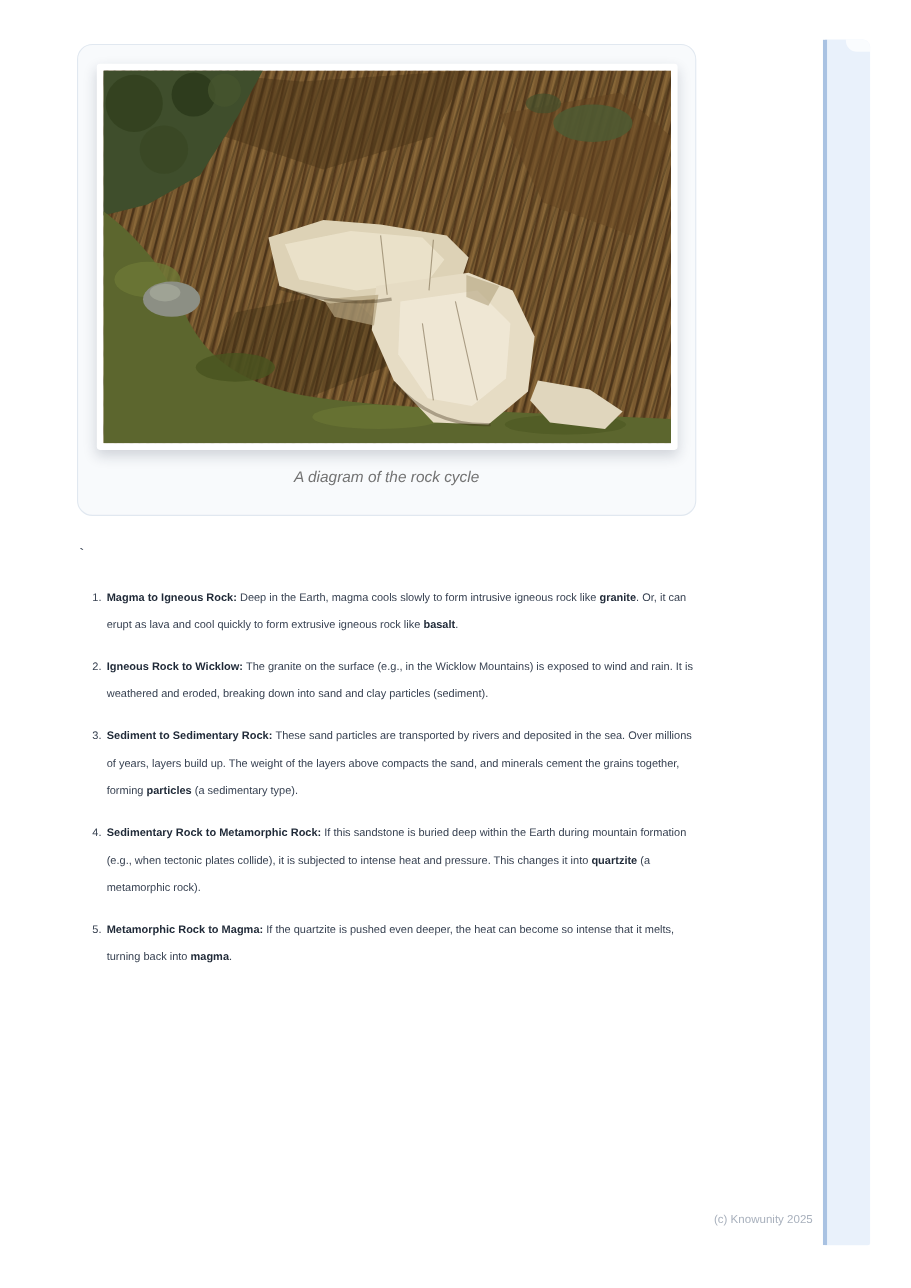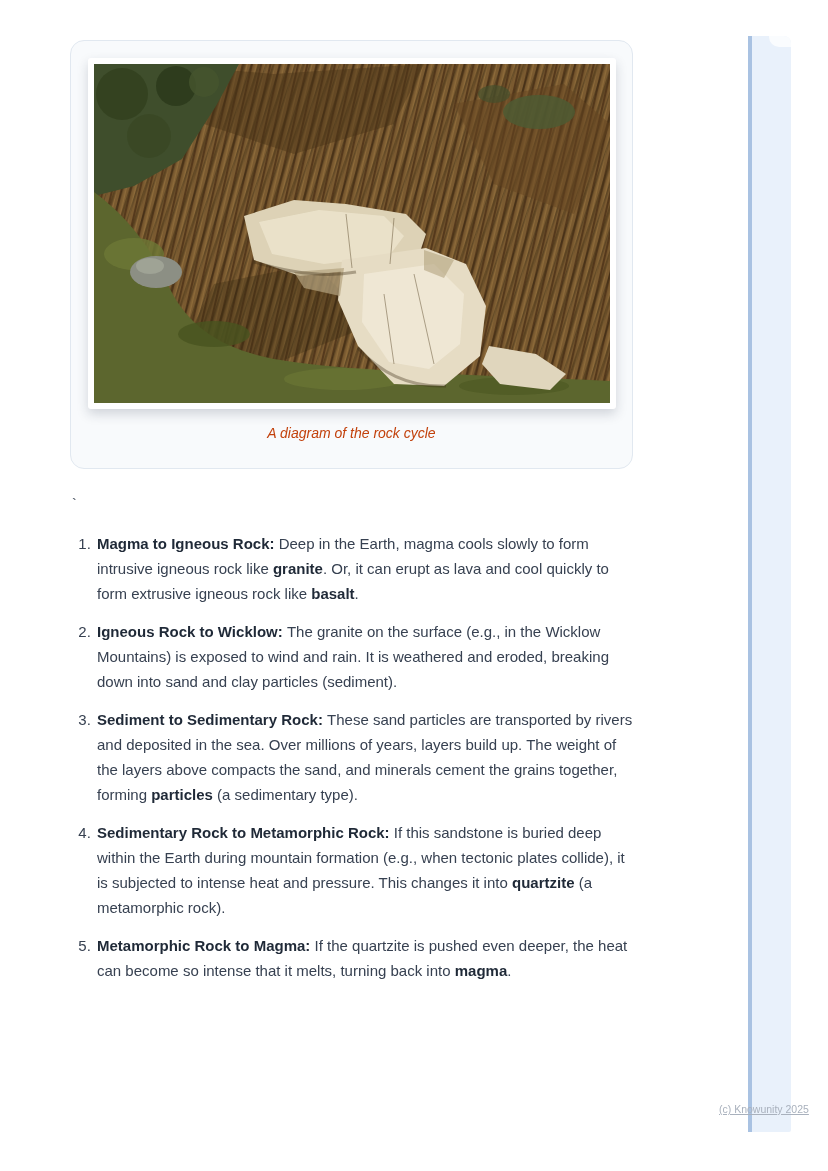--- a/index.html
+++ b/index.html
@@ -32,39 +32,39 @@
     padding: 6px;
     border-radius: 3px;
     box-shadow: 0 5px 12px rgba(30,41,59,0.18);
   }
   .photo-frame svg { display: block; width: 516px; height: 339px; }
   .figure-caption {
     margin-top: 16px;
     text-align: center;
     font-style: italic;
     font-size: 14px;
-    color: #c2410c;
+    color: #737373;
   }
   
   .stray {
     margin-top: 28px;
     font-family: "Liberation Mono", monospace;
     font-size: 14px;
     color: #4b5563;
     height: 20px;
   }
   .intro {
     margin: 32px 0 0 0;
     font-size: 15px;
     line-height: 25px;
   }
   ol.steps {
     margin: 14px 0 0 0;
     padding: 0 0 0 25px;
-    font-size: 15px;
+    font-size: 10px;
     line-height: 25px;
   }
   ol.steps li { margin-bottom: 13px; padding-left: 2px; }
   ol.steps li::marker { color: #374151; }
   .closing {
     margin: 20px 0 0 0;
     font-size: 15px;
     line-height: 25.5px;
     text-align: justify;
   }
@@ -85,26 +85,25 @@
     content: "";
     position: absolute;
     top: 0; right: 0;
     width: 22px; height: 11px;
     background: rgba(255,255,255,0.75);
     border-radius: 0 7px 0 10px;
   }
   
   .watermark {
     position: absolute;
-    left: 719px; top: 1103px;
+    left: 649px; top: 1103px;
     font-size: 10.5px;
     color: #a9b1bd;
     z-index: 5;
     white-space: nowrap;
-    text-decoration: underline;
   }
 </style>
 </head>
 <body>
 
 <div class="content">
 
   <div class="figure-card">
     <div class="photo-frame">
       <svg viewBox="0 0 516 339" preserveAspectRatio="none" aria-hidden="true">

